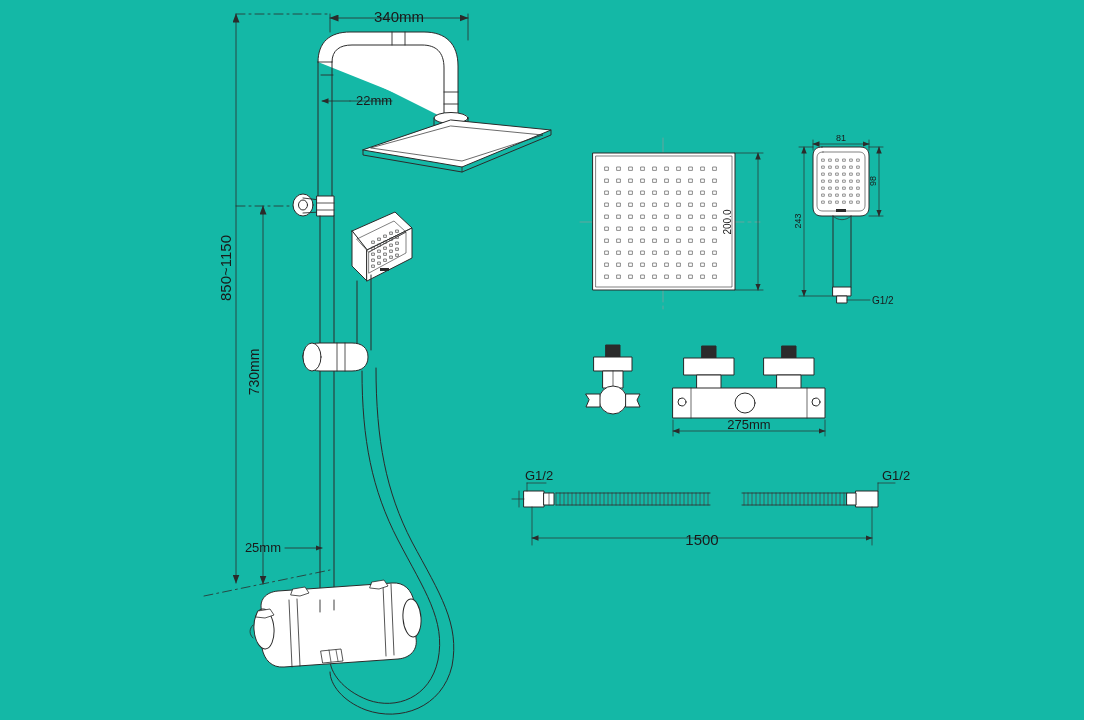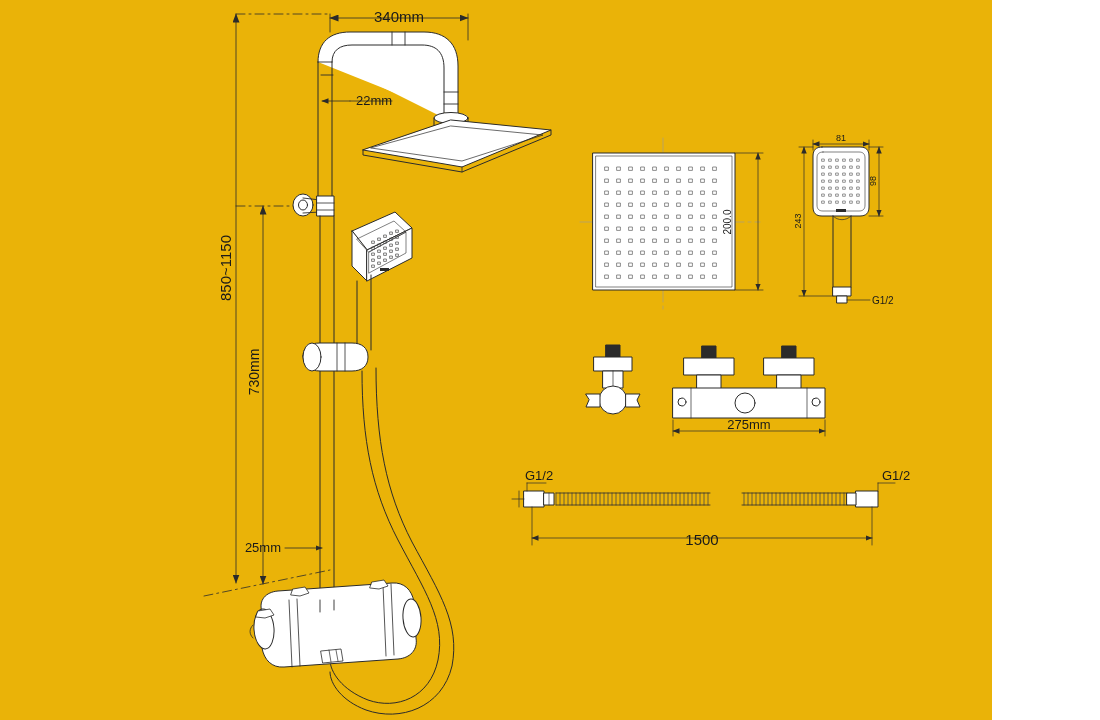--- a/index.html
+++ b/index.html
@@ -5,23 +5,23 @@
   html, body {
     margin: 0;
     padding: 0;
     background: #ffffff;
   }
   body {
     font-family: "Liberation Sans", sans-serif;
   }
   #sheet {
     position: relative;
-    width: 992px;
+    width: 1084px;
     height: 720px;
-    background: #eab308;
+    background: #14b8a6;
     overflow: hidden;
   }
   #sheet svg {
     position: absolute;
     left: 0;
     top: 0;
   }
   .dimtext {
     font-family: "Liberation Sans", sans-serif;
     fill: #1a1a1a;

